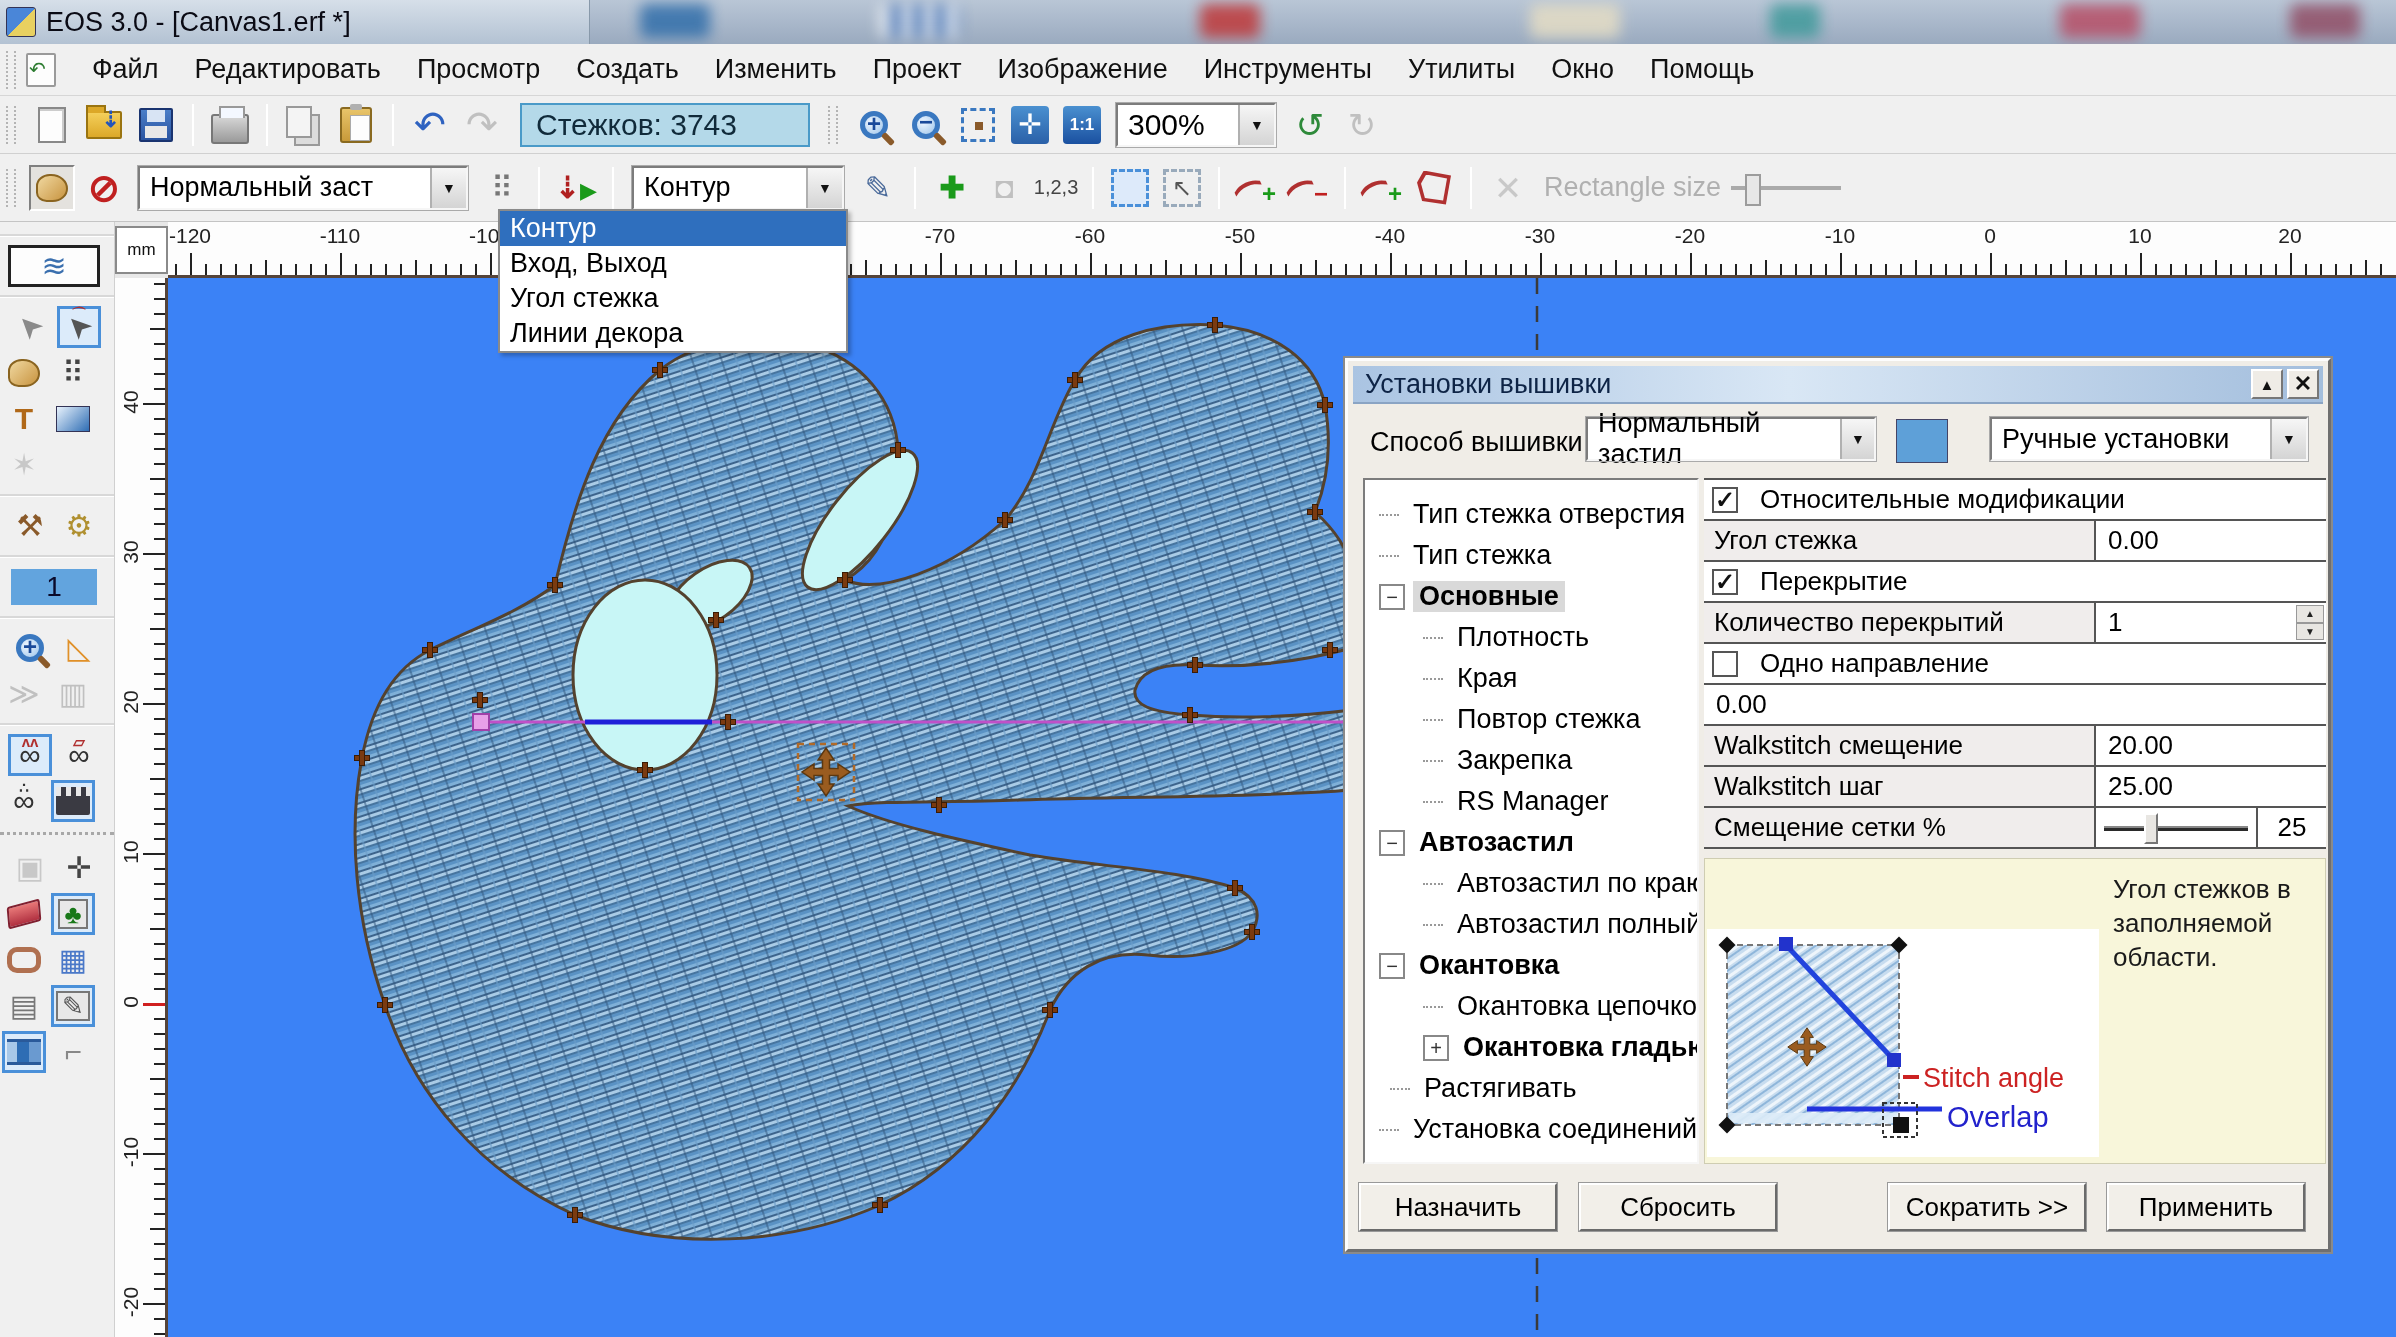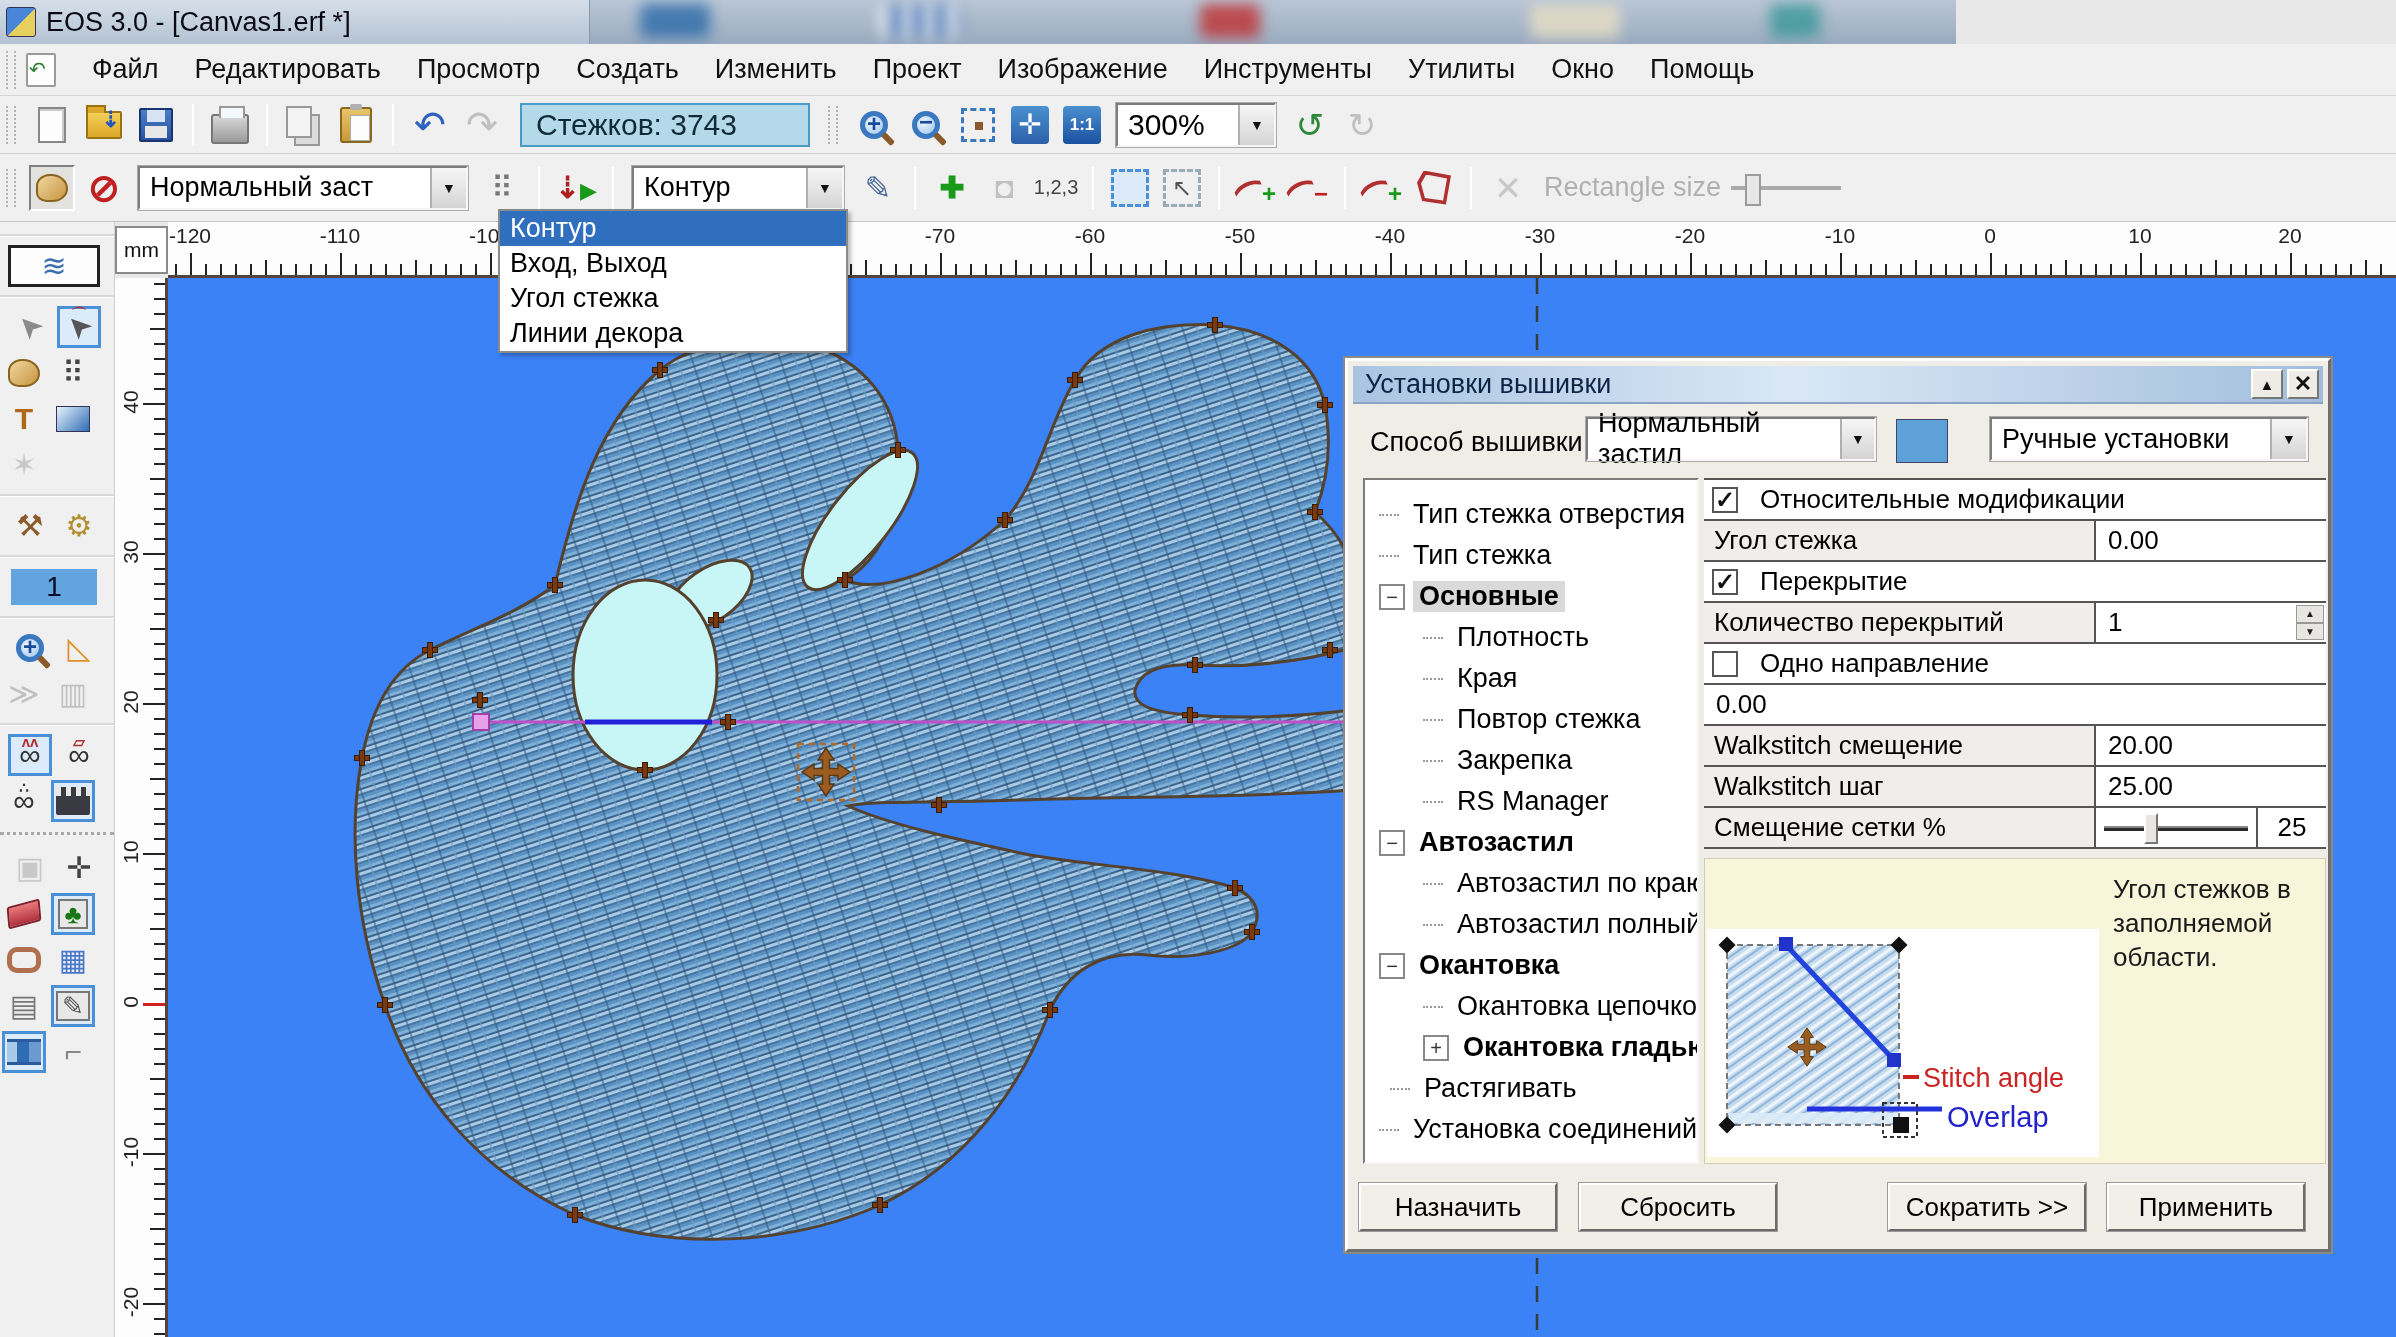--- a/index.html
+++ b/index.html
@@ -1,21 +1,21 @@
 <!DOCTYPE html>
 <html><head>
 <meta charset="utf-8">
 <style>
   * { margin:0; padding:0; box-sizing:border-box; }
   html,body { width:2396px; height:1337px; overflow:hidden;
     font-family:"Liberation Sans", sans-serif; background:#e8e8e8; }
   #stage { position:relative; width:2396px; height:1337px; }
 
   
-  #titlebar { position:absolute; left:0; top:0; width:1956px; height:44px;
+  #titlebar { position:absolute; left:0; top:0; width:2396px; height:44px;
     background:linear-gradient(#b9c6d6,#9aaabf); overflow:hidden; }
   .tbblob { position:absolute; top:4px; height:34px; filter:blur(7px); opacity:.8; border-radius:6px; }
   #titlecap { position:absolute; left:0; top:0; height:44px; width:590px;
     background:linear-gradient(#d6dfe9,#b3c2d3); display:flex; align-items:center;
     border-right:1px solid #8899aa; }
   #appicon { width:30px; height:30px; margin:0 10px 0 6px;
     background:linear-gradient(135deg,#4a86d8 50%,#e8d060 50%); border:1px solid #335; border-radius:3px; }
   #apptitle { font-size:27px; color:#0a0a14; white-space:nowrap; }
 
   
@@ -103,21 +103,21 @@
     clip-path:polygon(20% 0,100% 15%,85% 100%,15% 90%,0 35%); }
 
   
   #part-popup { position:absolute; left:498px; top:209px; width:350px; background:#fff;
     border:2px solid #8a8a8a; box-shadow:3px 3px 4px rgba(0,0,0,.25); z-index:60; }
   .ddi { font-size:27px; color:#000; padding:2px 10px; white-space:nowrap; }
   .ddi.sel { background:#2f6fbe; color:#fff; }
 
   
   #ruler-corner { position:absolute; left:115px; top:226px; width:53px; height:48px; background:#fff;
-    border:2px solid #8a8a8a; font-size:21px; color:#111; display:flex; align-items:center; justify-content:center; }
+    border:2px solid #8a8a8a; font-size:17px; color:#111; display:flex; align-items:center; justify-content:center; }
   #hruler { position:absolute; left:168px; top:222px; width:2228px; height:56px; background:#fdfdfd;
     border-bottom:3px solid #55443a; overflow:hidden; }
   .htick { position:absolute; bottom:0; width:2px; background:#222; }
   .htick.minor { height:11px; } .htick.mid { height:15px; } .htick.major { height:22px; }
   .hlab { position:absolute; top:2px; width:60px; margin-left:-30px; text-align:center; font-size:21px; color:#222; }
   #vruler { position:absolute; left:115px; top:278px; width:53px; height:1059px; background:#fdfdfd;
     border-right:3px solid #55443a; overflow:hidden; }
   .vtick { position:absolute; right:0; height:2px; background:#222; }
   .vtick.minor { width:11px; } .vtick.mid { width:15px; } .vtick.major { width:22px; }
   .vtick.origin { background:#d02020; width:22px; height:3px; }

